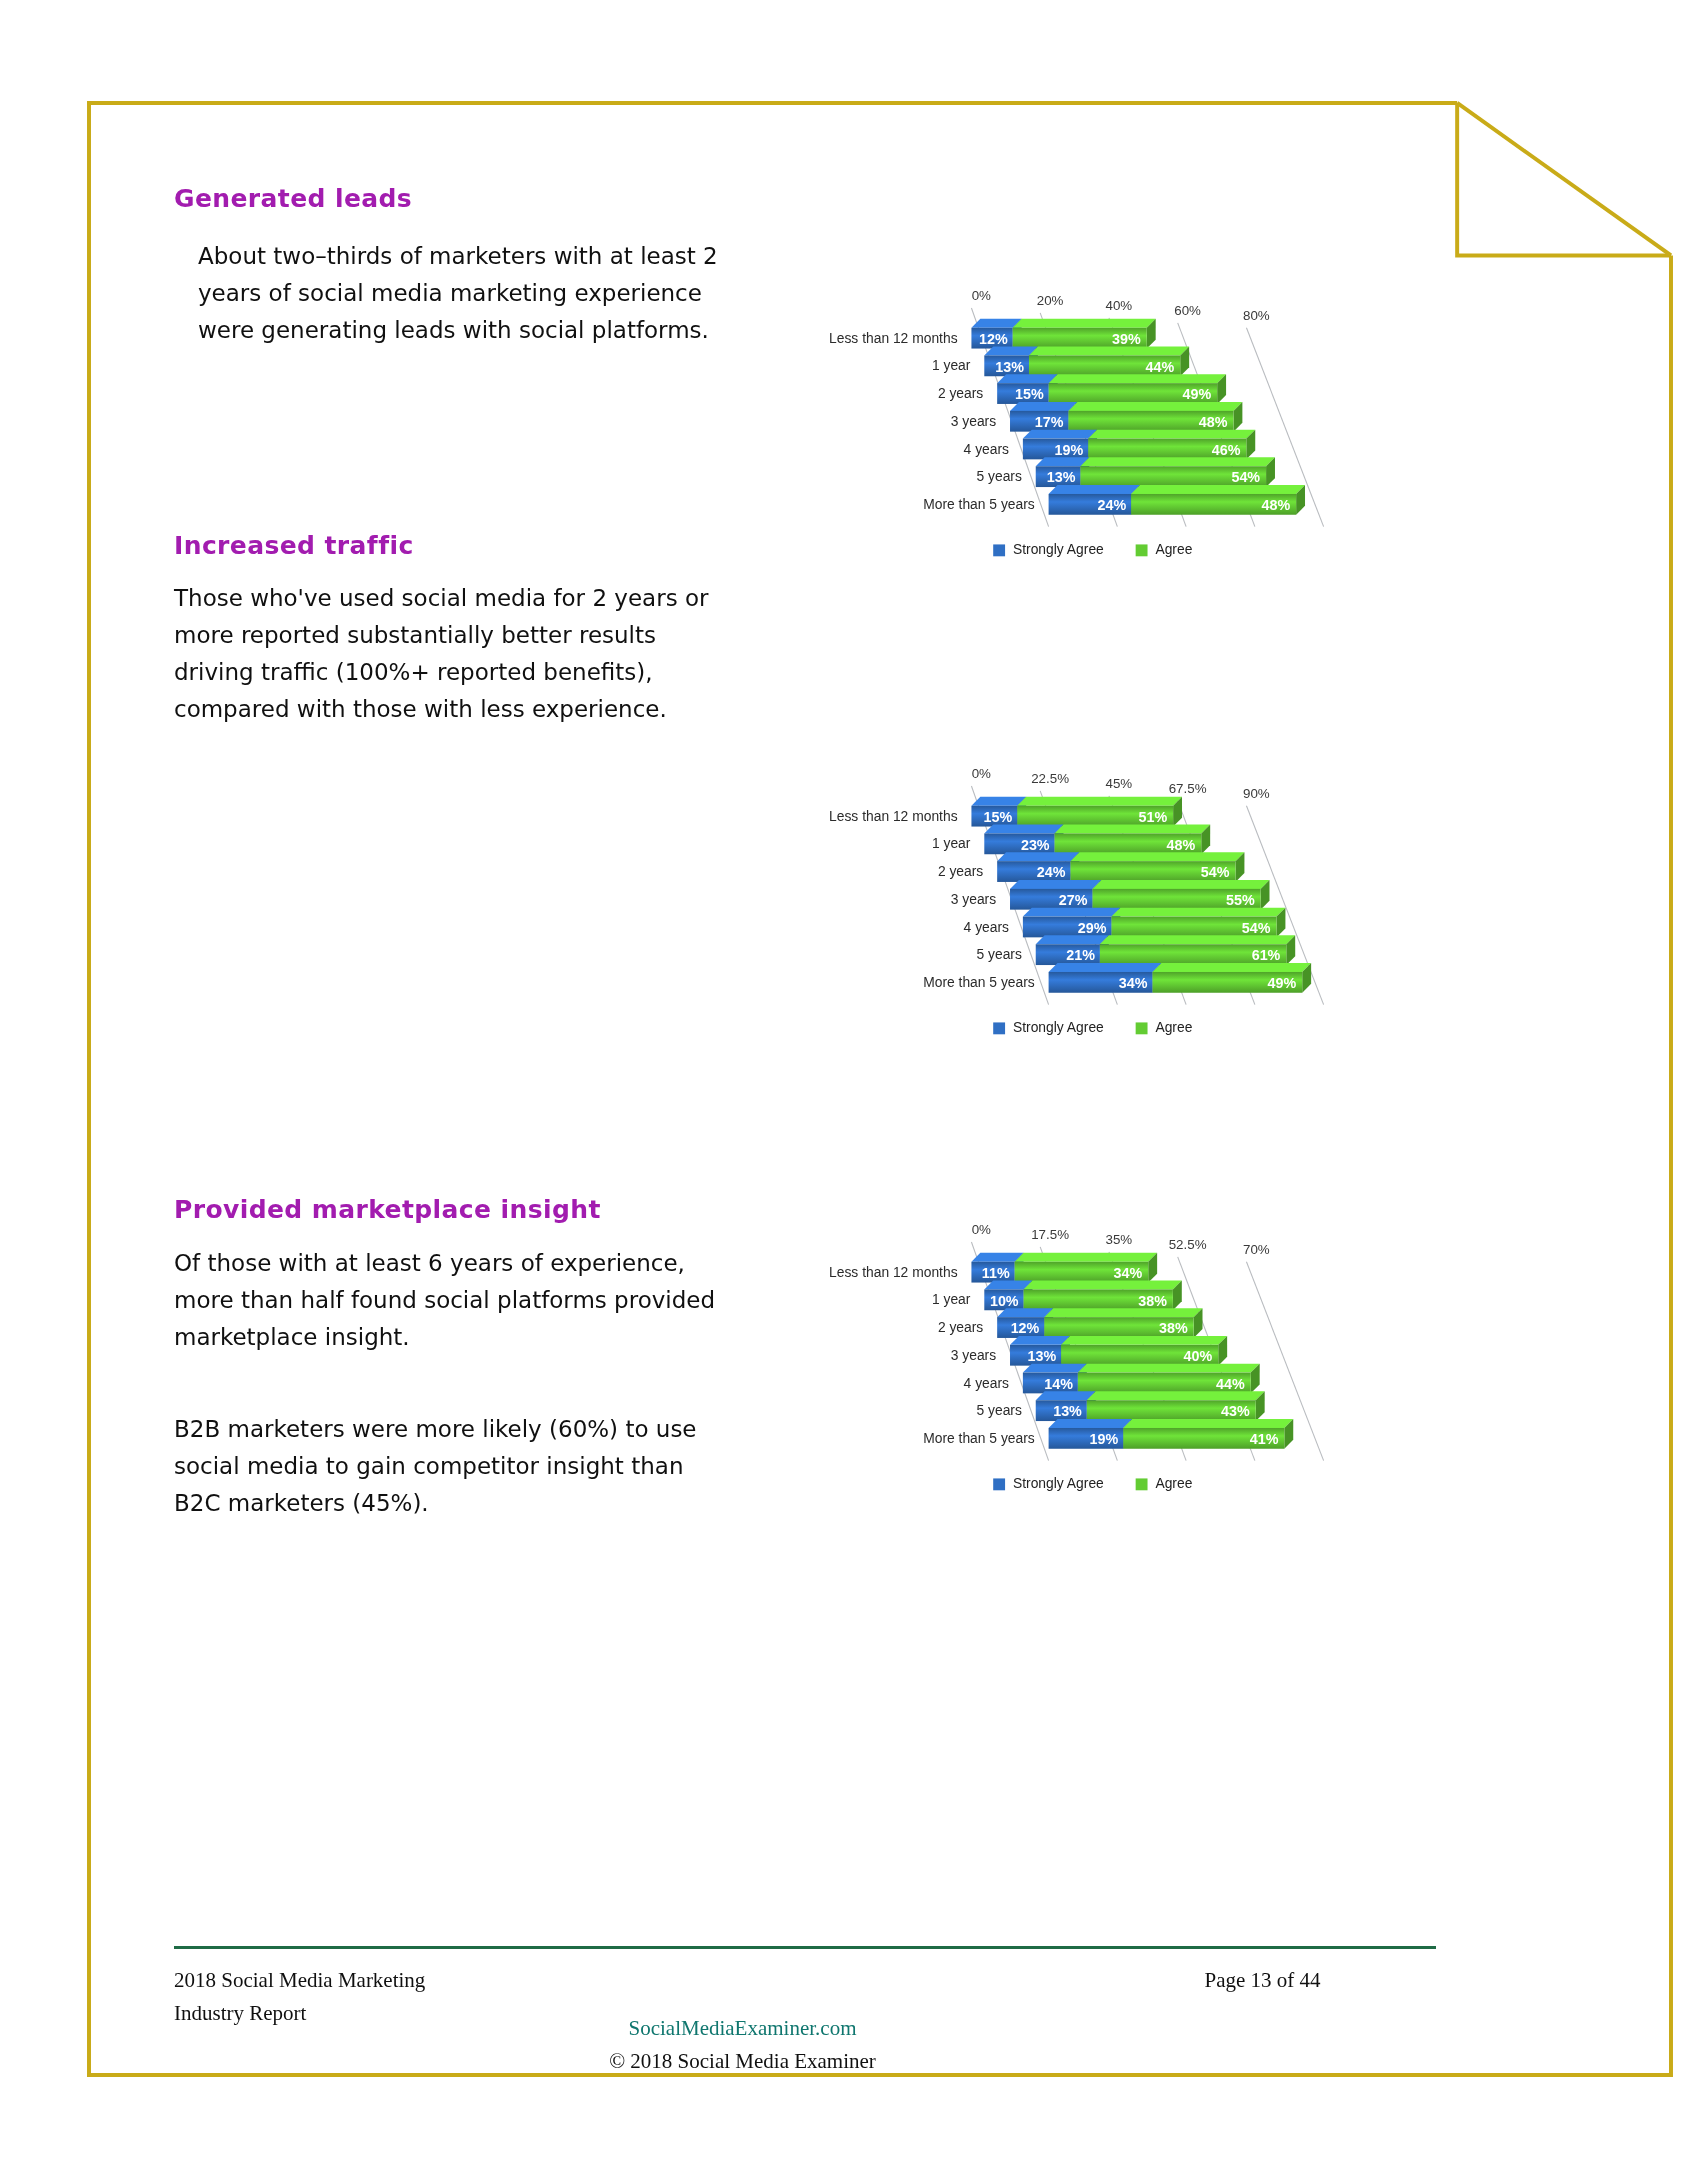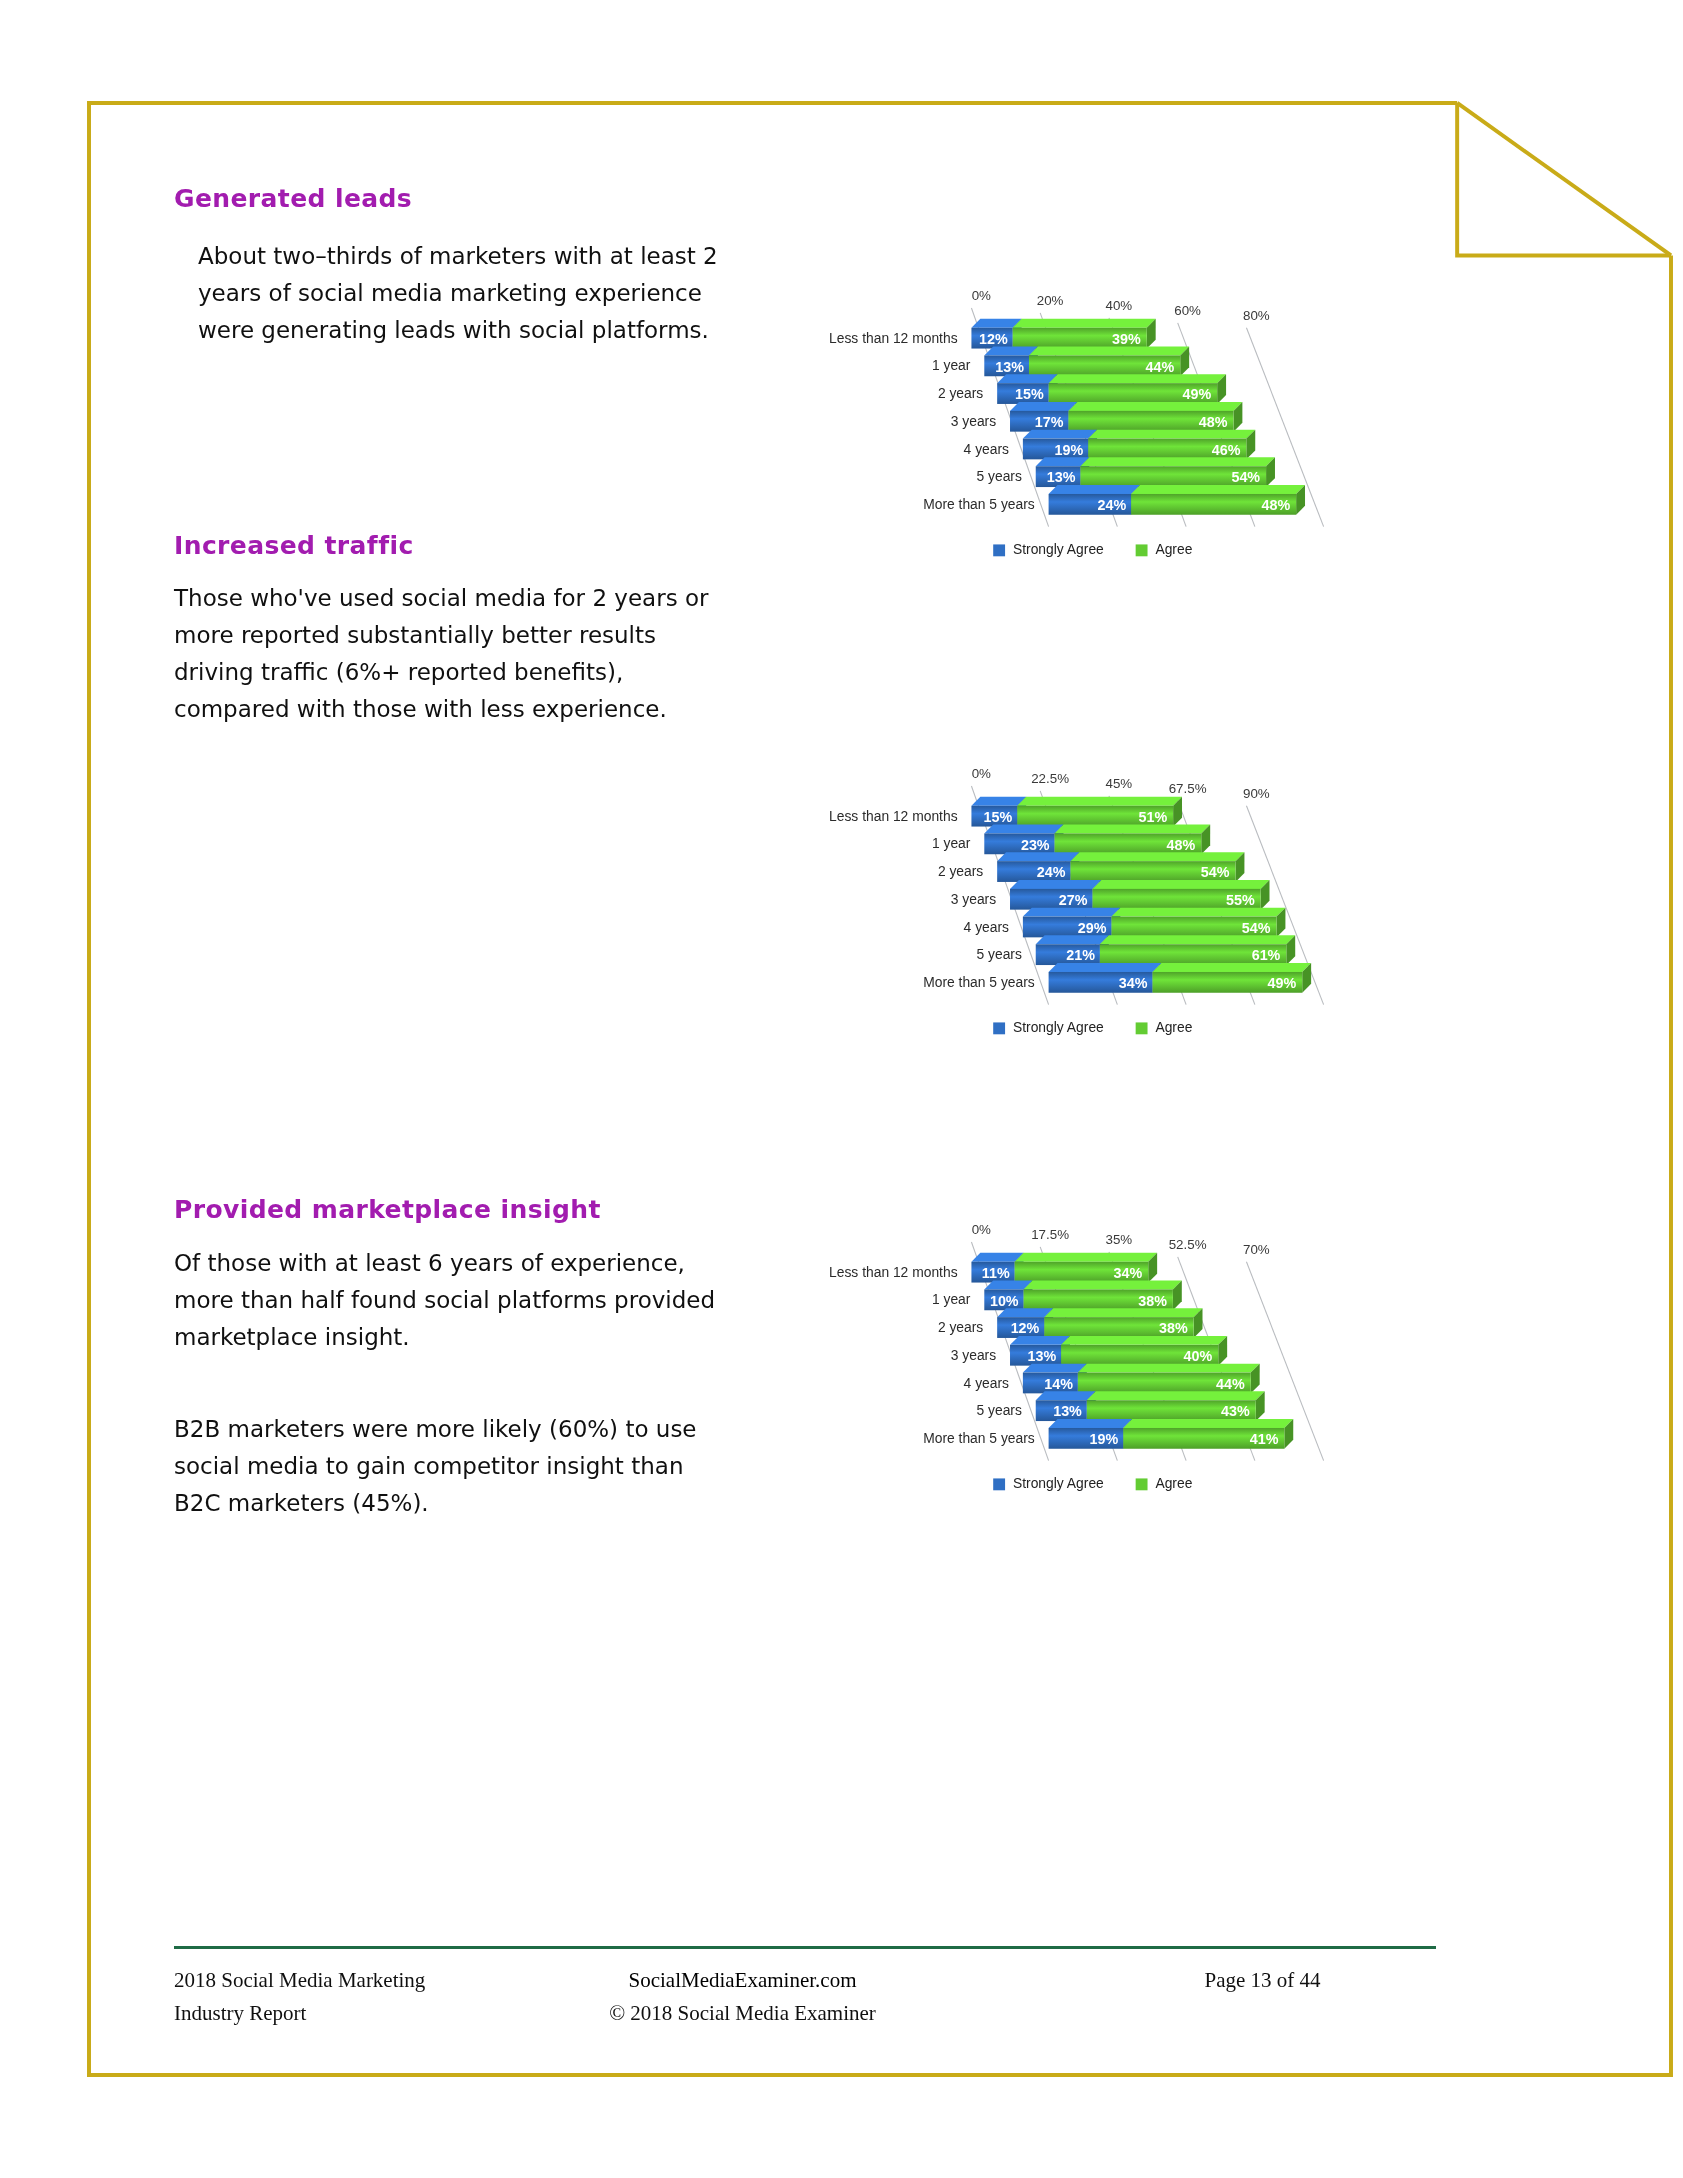--- a/index.html
+++ b/index.html
@@ -93,21 +93,21 @@
   .footer-col {
     position: absolute;
     font-family: Liberation Serif, serif;
     font-size: 21px;
     line-height: 33px;
     color: #101010;
   }
   .footer-left  { left: 174px;  top: 1964px; text-align: left; }
   .footer-mid   { left: 396px;  top: 1964px; width: 693px; text-align: center; }
   .footer-right { left: 1089px; top: 1964px; width: 347px; text-align: center; }
-  .footer-link  { color: #000000; }
+  .footer-link  { color: #0f766e; margin-top: 48px; }
 </style>
 </head>
 <body>
 
 <div id="page-frame">
   <svg width="1586" height="1976" viewBox="0 0 1602 1996">
 
     <path d="M 1384 2 L 2 2 L 2 1994 L 1600 1994 L 1600 156" fill="none" stroke="#c9ab18" stroke-width="4"></path>
     <path d="M 1384 2 L 1384 156 L 1600 156" fill="none" stroke="#c9ab18" stroke-width="4"></path>
     <path d="M 1384 2 L 1600 156" fill="none" stroke="#c9ab18" stroke-width="4"></path>
@@ -301,21 +301,21 @@
         </g>
         <rect x="168" y="265" width="12" height="12" fill="#2f6fc4"></rect>
         <text x="188" y="275" class="legend-label">Strongly Agree</text>
         <rect x="312" y="265" width="12" height="12" fill="#63cc33"></rect>
         <text x="332" y="275" class="legend-label">Agree</text>
       </svg>
     </div>
 
   <div class="section-heading" style="left:174px; top:531px;">Increased traffic</div>
 
-  <div class="body-par" style="left:174px; top:580px;">Those who've used social media for 2 years or more reported substantially better results driving traffic (6%+ reported benefits), compared with those with less experience.</div>
+  <div class="body-par" style="left:174px; top:580px;">Those who've used social media for 2 years or more reported substantially better results driving traffic (100%+ reported benefits), compared with those with less experience.</div>
 
   <div class="chart" id="chart-1" style="left:827px; top:760px;">
       <svg width="554" height="327" viewBox="0 0 560 330">
         <defs>
           <linearGradient id="grad-1-0-0" x1="0" y1="0" x2="0" y2="1">
             <stop offset="0%" stop-color="#26599d"></stop>
             <stop offset="38%" stop-color="#357cdc"></stop>
             <stop offset="100%" stop-color="#255799"></stop>
           </linearGradient>
         </defs>

